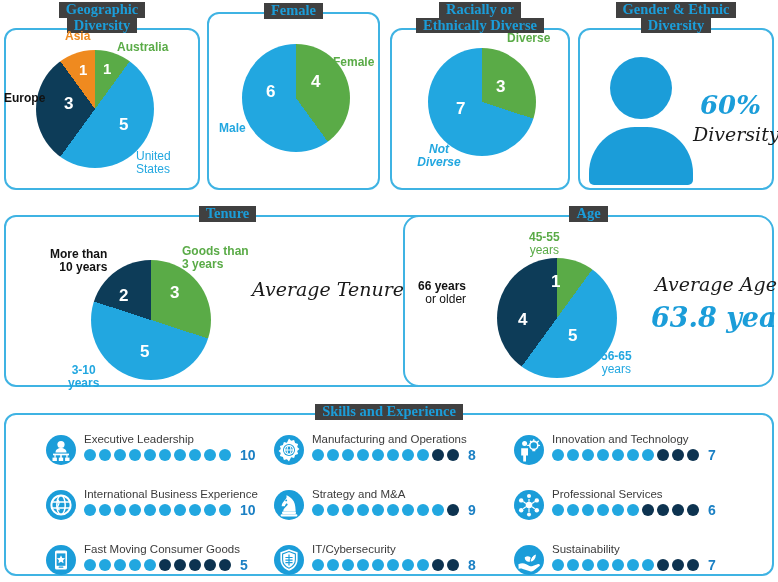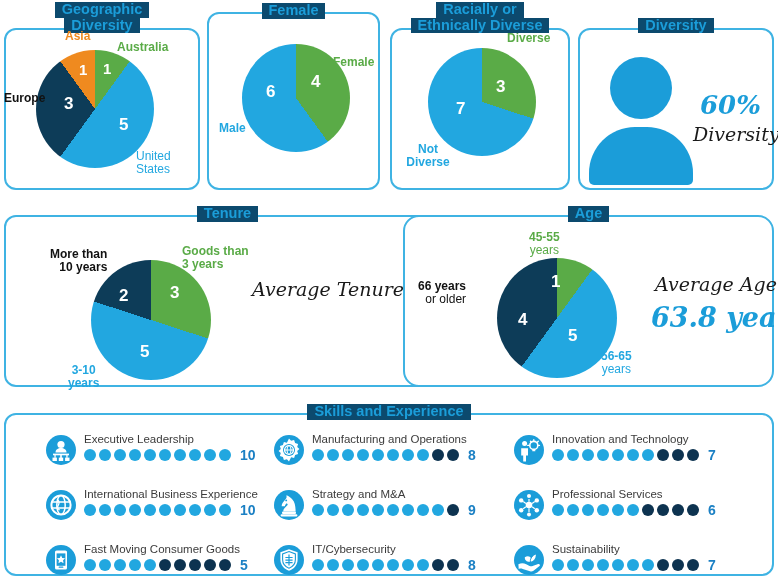--- a/index.html
+++ b/index.html
@@ -10,21 +10,21 @@
   }
   .stage{position:relative;width:778px;height:582px;}
 
   
   .panel{position:absolute;box-sizing:border-box;border:2px solid #3fb3e3;border-radius:12px;background:#fff;}
   .panel .ptitle{
     position:absolute;left:0;right:0;text-align:center;
     color:#1b9dd9;font-weight:bold;line-height:1.08;
     pointer-events:none;
   }
-  .panel .ptitle span{background:#0c4a6e;padding:0 7px;display:inline-block;}
+  .panel .ptitle span{background:#404040;padding:0 7px;display:inline-block;font-family:Liberation Serif, serif;}
   .panel.t1 .ptitle{top:-11px;font-size:14.5px;}
   .panel.t2 .ptitle{top:-28px;font-size:14.5px;}
 
   .pie{position:absolute;border-radius:50%;}
   .lbl{position:absolute;line-height:1.12;white-space:nowrap;}
   .lbl .b{font-weight:bold;}
   .slicenum{position:absolute;color:#fff;font-weight:bold;}
 
   .script{position:absolute;font-family:"DejaVu Serif",serif;font-style:italic;white-space:nowrap;line-height:1.05;}
 
@@ -95,29 +95,29 @@
       <span>Ethnically Diverse</span>
     </div>
 
     <div class="pie" style="left:36px;top:18px;width:108px;height:108px;
          background:conic-gradient(#5aab47 0deg 108deg,#22a7e0 108deg 360deg);"></div>
 
     <span class="slicenum" style="left:104px;top:47px;font-size:17px;">3</span>
     <span class="slicenum" style="left:64px;top:69px;font-size:17px;">7</span>
 
     <div class="lbl" style="left:115px;top:2px;color:#5aab47;font-size:12px;font-weight:bold;">Diverse</div>
-    <div class="lbl" style="left:4px;top:113px;color:#22a7e0;font-size:12px;font-weight:bold;text-align:center;width:64px;">
+    <div class="lbl" style="left:15px;top:113px;color:#22a7e0;font-size:12px;font-weight:bold;text-align:center;width:64px;font-style:italic;">
       <span>Not</span><br>
       <span>Diverse</span>
     </div>
   </div>
 
   <div class="panel t2" style="left:578px;top:28px;width:196px;height:162px;">
     <div class="ptitle">
-      <br>
+      <span>Gender &amp; Ethnic</span><br>
       <span>Diversity</span>
     </div>
 
     <div>
       <div class="person-head" style="left:30px;top:27px;width:62px;height:62px;"></div>
       <div class="person-body" style="left:9px;top:97px;width:104px;height:58px;"></div>
     </div>
 
     <div class="script" style="left:120px;top:62px;font-size:26px;color:#1b9dd9;font-weight:bold;">60%</div>
     <div class="script" style="left:113px;top:95px;font-size:19px;color:#1a1a1a;">Diversity</div>

